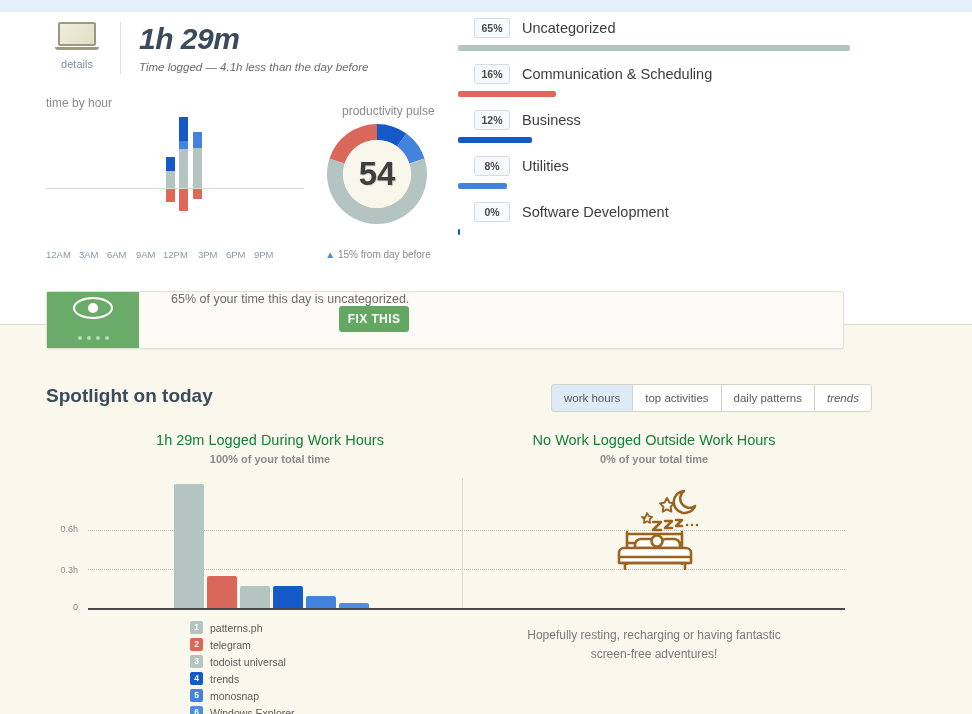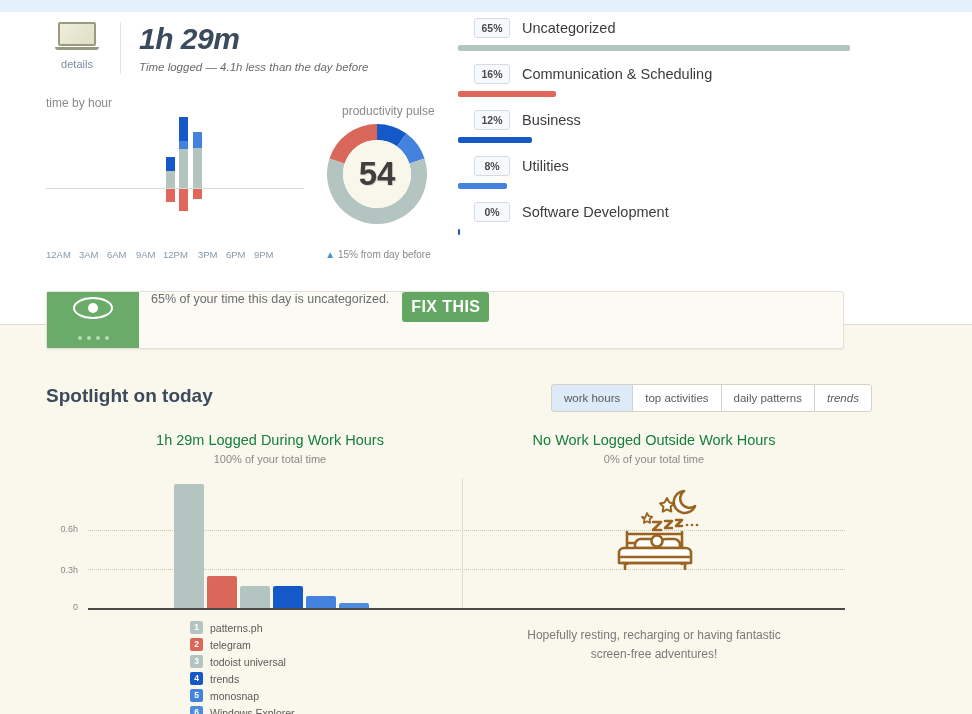--- a/index.html
+++ b/index.html
@@ -85,43 +85,43 @@
   }
   .eye .pupil{
     width:10px;height:10px;border-radius:50%;background:#ffffff;
     position:absolute;left:15px;top:6px;
   }
   .dots{margin-top:7px;}
   .dots i{
     display:inline-block;width:4px;height:4px;border-radius:50%;
     background:#b9dab9;margin:0 2.5px;
   }
-  .alert-body{display:flex;align-items:flex-start;padding-left:12px;}
+  .alert-body{display:flex;align-items:flex-end;padding-left:32px;flex-direction:column;}
   .alert-text{font-size:12.5px;color:#6d6d6d;}
   .fix-btn{
     margin-left:13px;background:#63a763;color:#ffffff;border:none;border-radius:3px;
-    font-size:16px;font-weight:bold;padding:6px 9px;letter-spacing:0.4px;
+    font-size:12px;font-weight:bold;padding:6px 9px;letter-spacing:0.4px;
     font-family:"Liberation Sans",sans-serif;cursor:pointer;
   }
 
   
   .spot-title{position:absolute;left:46px;top:385px;font-size:19px;font-weight:bold;color:#3c4b5c;}
   .tabs{position:absolute;left:551px;top:384px;display:flex;border-radius:3px;overflow:hidden;}
   .tab{
     border:1px solid #d6d2c4;border-right:none;background:#ffffff;
     font-size:11.5px;color:#5a5a5a;padding:7px 12px;cursor:pointer;
     font-family:"Liberation Sans",sans-serif;
   }
   .tab:last-child{border-right:1px solid #d6d2c4;border-radius:0 3px 3px 0;font-style:italic;}
   .tab:first-child{border-radius:3px 0 0 3px;}
   .tab.active{background:#ddeaf7;}
 
   .panel-head{position:absolute;text-align:center;}
   .panel-h1{font-size:14.5px;color:#15803d;}
-  .panel-h2{font-size:11px;color:#8a8a8a;margin-top:5px;}
+  .panel-h2{font-size:11px;color:#8a8a8a;margin-top:5px;font-weight:bold;}
 
   
   .bchart{position:absolute;left:80px;top:478px;width:765px;height:130px;}
   .gridline{position:absolute;left:8px;width:757px;border-top:1px dotted #c9c5b4;}
   .ylab{position:absolute;font-size:9px;color:#8a8a8a;text-align:right;width:26px;}
   .baseline{position:absolute;left:8px;top:130px;width:757px;height:2px;background:#4a4a4a;}
   .bbar{position:absolute;bottom:0;border-radius:2px 2px 0 0;}
   .mid-sep{position:absolute;left:462px;top:478px;width:1px;height:130px;background:#dedbd0;}
 
   

